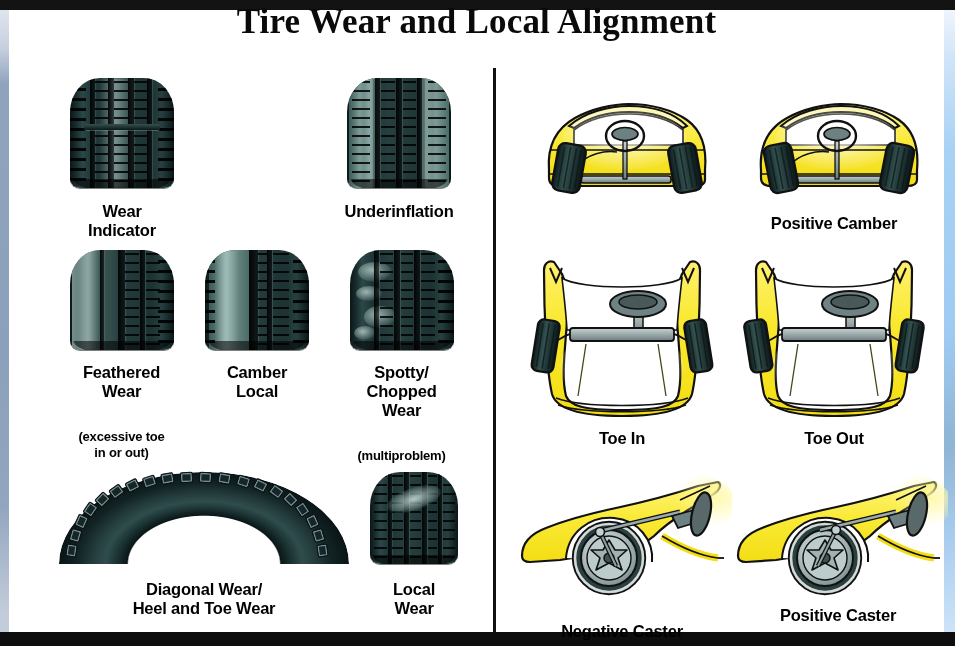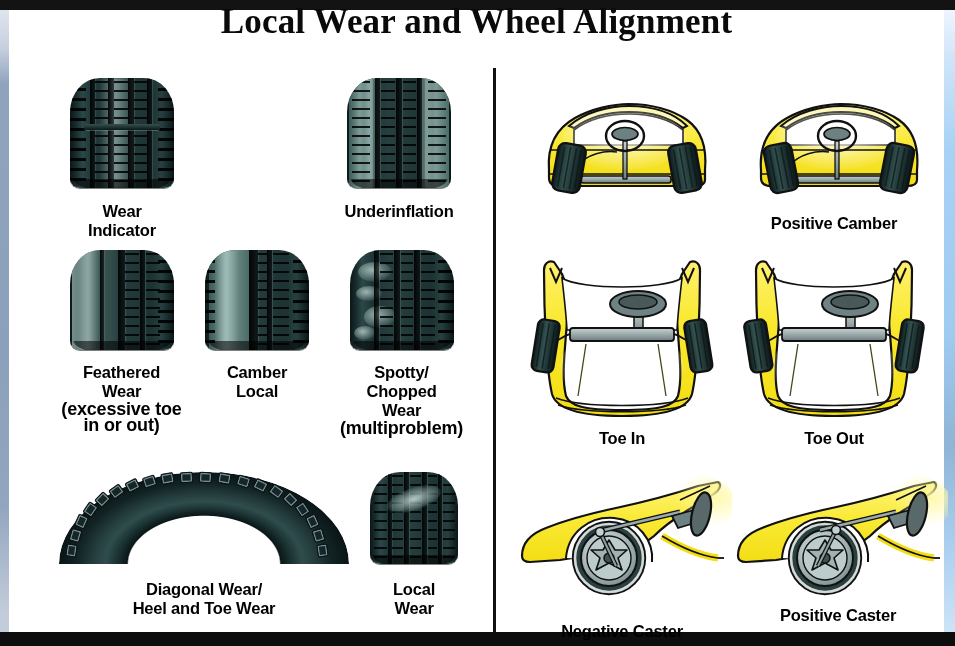--- a/index.html
+++ b/index.html
@@ -70,23 +70,24 @@
   .caption {
     font-family: "Liberation Sans", sans-serif;
     font-weight: bold;
     font-size: 16.5px;
     line-height: 19px;
     color: #000;
     letter-spacing: -.2px;
   }
   .caption .sub {
     display: block;
-    font-size: 18px;
+    font-size: 13px;
     line-height: 16px;
     font-weight: bold;
+    margin-top: 28px;
   }
   .art { position: relative; margin: 0 auto; }
 
   
   .tire {
     position: relative;
     width: 104px; height: 110px;
     margin: 0 auto;
     border-radius: 30px 30px 10px 10px / 34px 34px 9px 9px;
     background:
@@ -195,21 +196,21 @@
 
 <div id="poster">
 
   <div class="top-bar"></div>
   <div class="left-strip"></div>
   <div class="right-strip"></div>
   <div class="bottom-bar"></div>
 
   <div class="canvas">
 
-    <div class="title">Local Wear and Wheel Alignment</div>
+    <div class="title">Tire Wear and Local Alignment</div>
 
     <div class="divider"></div>
 
     <div class="cell" style="left:48px; top:68px; width:130px;">
       <div class="art">
         <div class="tire">
           <div class="sheen" style="left:30px; width:34px;"></div>
           <div class="shoulder" style="left:0;"></div>
           <div class="shoulder" style="right:0;"></div>
           <div class="groove" style="left:20px; width:5px;"></div>

